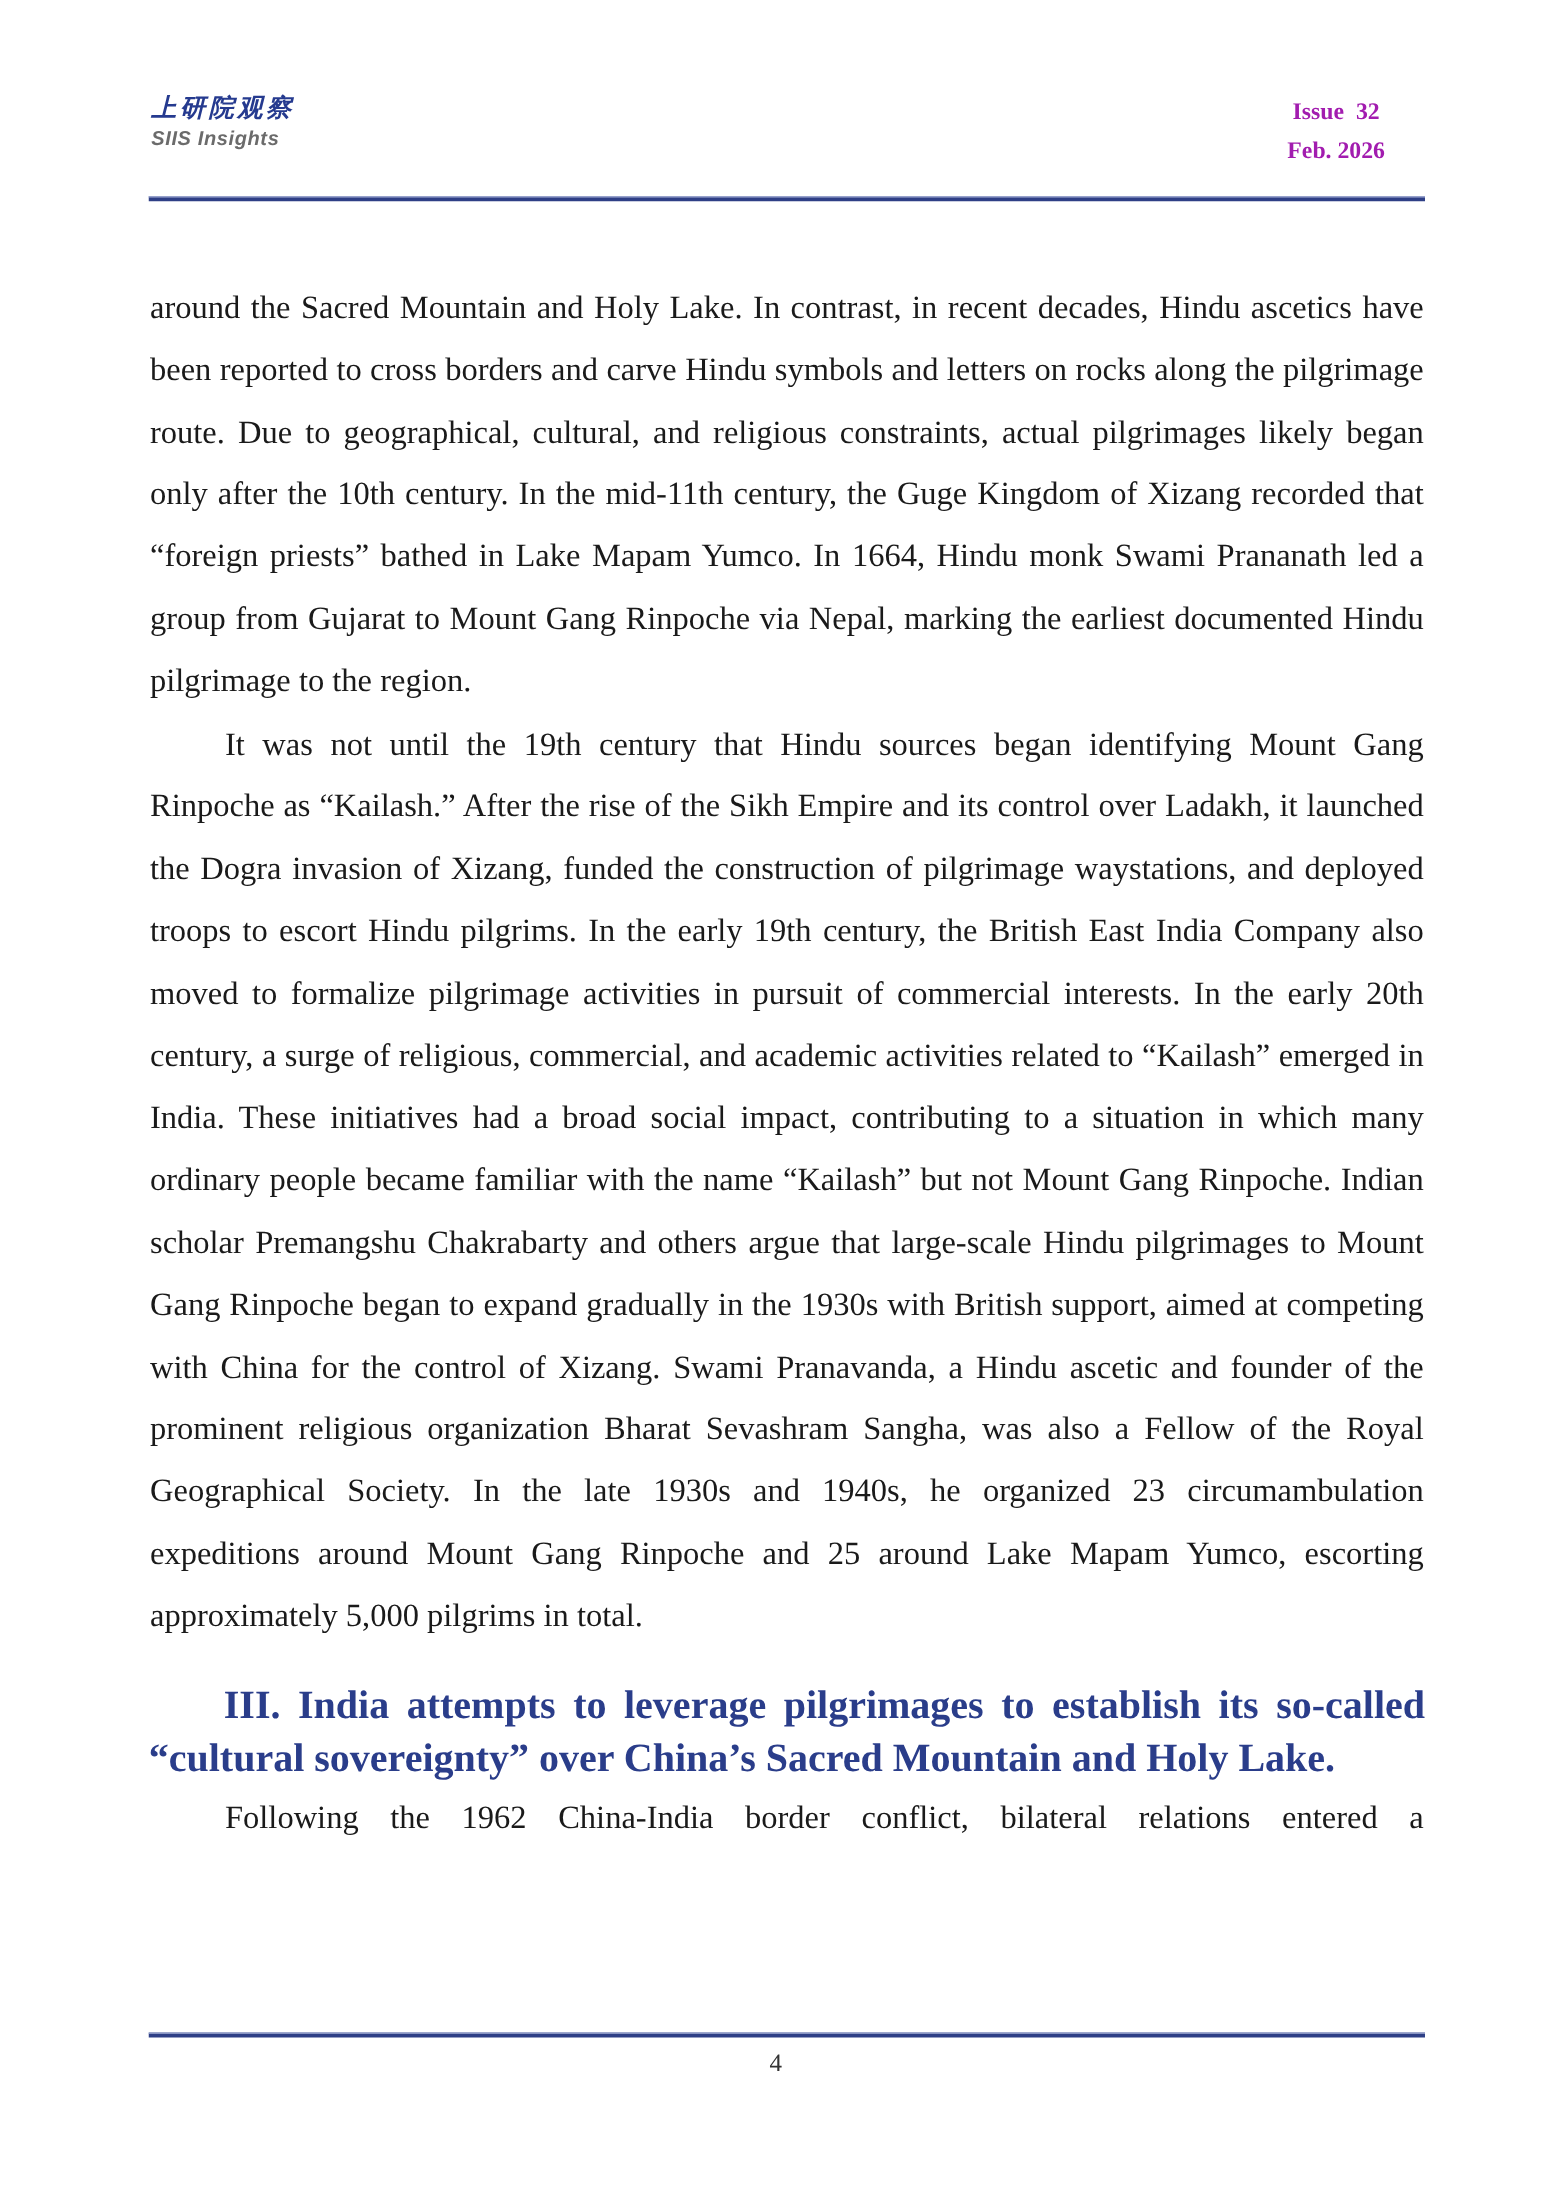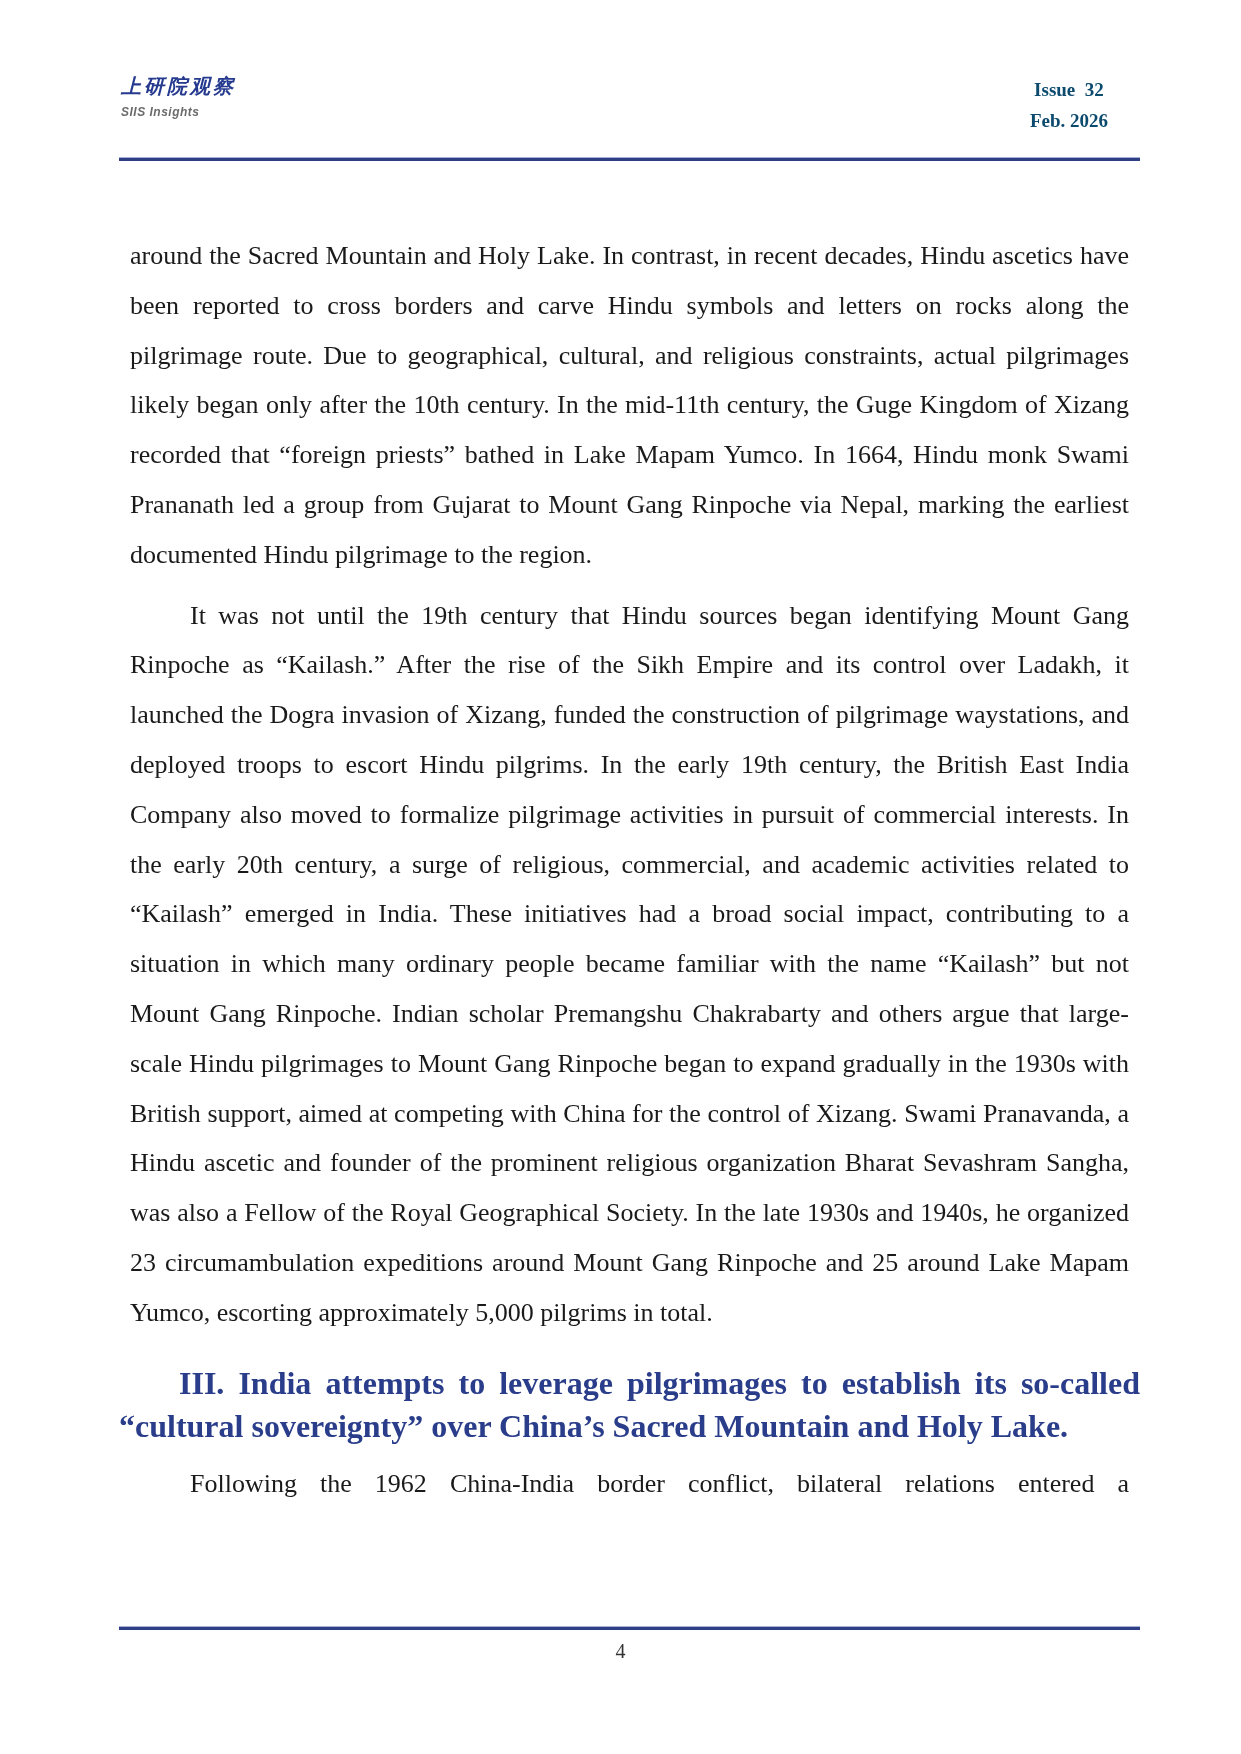--- a/index.html
+++ b/index.html
@@ -1,25 +1,25 @@
 <!DOCTYPE html>
 <html><head>
   <meta charset="utf-8">
   <style>
     html, body { margin: 0; padding: 0; background: #ffffff; }
     body { width: 1241px; height: 1754px; position: relative; overflow: hidden; }
     .header-logo { position: absolute; left: 121px; top: 72px; }
     .logo-cn { font-family: "DejaVu Serif", serif; font-style: italic; font-weight: bold; font-size: 20px; color: #253a8f; letter-spacing: 3px; line-height: 28px; }
-    .logo-en { font-family: "Liberation Sans", sans-serif; font-style: italic; font-weight: bold; font-size: 12px; color: #6b6b6b; line-height: 20px; margin-top: 2px; letter-spacing: 0.5px; }
-    .header-meta { position: absolute; right: 133px; top: 74px; text-align: center; font-family: "Liberation Serif", serif; font-weight: bold; color: #0c4a6e; font-size: 19px; line-height: 31px; }
+    .logo-en { font-family: "Liberation Sans", sans-serif; font-style: italic; font-weight: bold; font-size: 16px; color: #6b6b6b; line-height: 20px; margin-top: 2px; letter-spacing: 0.5px; }
+    .header-meta { position: absolute; right: 133px; top: 74px; text-align: center; font-family: "Liberation Serif", serif; font-weight: bold; color: #a21caf; font-size: 19px; line-height: 31px; }
     .rule { position: absolute; left: 119px; width: 1021px; height: 3px; background: #2e3f86; border-top: 1px solid #a8b2d8; }
     .rule.top { top: 157px; }
     .rule.bottom { top: 1626px; }
     .body-text { position: absolute; left: 119px; top: 220px; width: 1021px; font-family: "Liberation Serif", serif; font-size: 26px; line-height: 49.8px; color: #1a1a1a; text-align: justify; }
-    .body-text p { margin: 11px; text-indent: 0; }
+    .body-text p { margin: 1px; text-indent: 0; }
     .body-text p.indent { text-indent: 60px; }
     .body-text h3 { margin: 24px 0 0 0; font-family: "Liberation Serif", serif; font-size: 32px; font-weight: bold; color: #2a3d8a; line-height: 43px; text-indent: 60px; text-align: justify; }
     .page-number { position: absolute; left: 0; width: 1241px; top: 1640px; text-align: center; font-family: "Liberation Serif", serif; font-size: 20px; color: #333; }
   </style>
 </head>
 <body>
 
 <div class="header-logo">
   <div class="logo-cn">上研院观察</div>
   <div class="logo-en">SIIS Insights</div>

